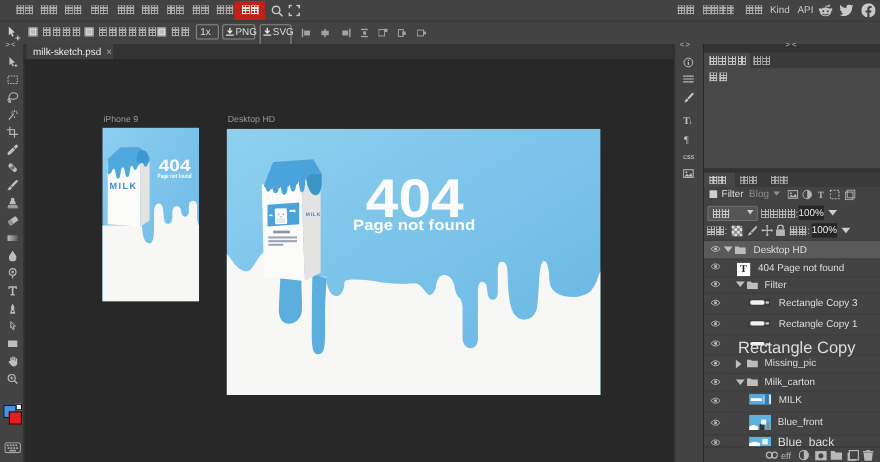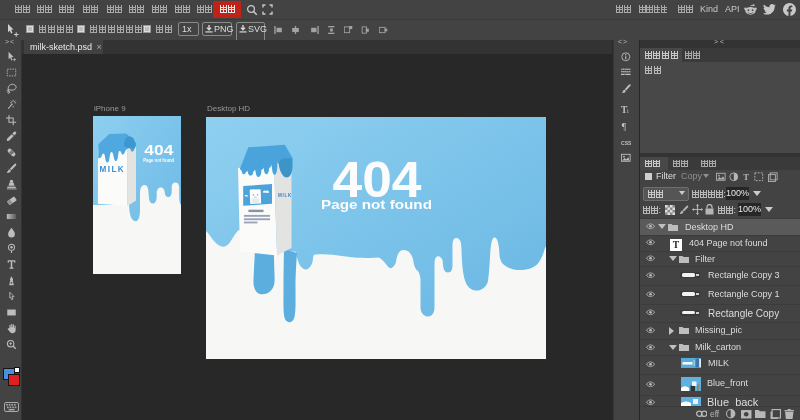--- a/index.html
+++ b/index.html
@@ -486,21 +486,21 @@
 <div class="abs" style="left:672px;top:159.5px;display:flex;align-items:flex-start">
       <i style="display:block;flex:none;width:7px;height:7.5px;margin:0 0.8px;background:repeating-linear-gradient(90deg,#a8a8a8 0 1px,transparent 1px 3px),repeating-linear-gradient(0deg,#a8a8a8 0 1px,transparent 1px 2.6px)"></i>
       <i style="display:block;flex:none;width:7px;height:7.5px;margin:0 0.8px;background:repeating-linear-gradient(90deg,#a8a8a8 0 1px,transparent 1px 3px),repeating-linear-gradient(0deg,#a8a8a8 0 1px,transparent 1px 2.6px)"></i>
     </div>
 <div class="abs" style="left:700px;top:159.5px;display:flex;align-items:flex-start">
       <i style="display:block;flex:none;width:7px;height:7.5px;margin:0 0.8px;background:repeating-linear-gradient(90deg,#a8a8a8 0 1px,transparent 1px 3px),repeating-linear-gradient(0deg,#a8a8a8 0 1px,transparent 1px 2.6px)"></i>
       <i style="display:block;flex:none;width:7px;height:7.5px;margin:0 0.8px;background:repeating-linear-gradient(90deg,#a8a8a8 0 1px,transparent 1px 3px),repeating-linear-gradient(0deg,#a8a8a8 0 1px,transparent 1px 2.6px)"></i>
     </div>
 <div class="abs" style="left:645px;top:173px;width:7px;height:7px;background:#cfcfcf"></div>
 <div class="abs" style="left:656px;top:171px;color:#ddd;font-size:9px">Filter</div>
-<div class="abs" style="left:681px;top:171px;color:#8f8f8f;font-size:9px">Copy</div>
+<div class="abs" style="left:681px;top:171px;color:#8f8f8f;font-size:9px">Blog</div>
 <div class="abs" style="left:703px;top:174px;width:0;height:0;border-left:3px solid transparent;border-right:3px solid transparent;border-top:4px solid #8f8f8f"></div>
 <svg class="abs" style="left:716px;top:172px" width="10" height="10" viewBox="0 0 11.5 11.5">
       <rect x="0.5" y="1.5" width="10" height="8" fill="none" stroke="#b5b5b5"></rect>
       <circle cx="3.4" cy="4.2" r="1" fill="#b5b5b5"></circle>
       <path fill="#b5b5b5" d="M1.5 8.5 4 5.8 6 7.5 8.3 4.8 9.7 8.5z"></path>
     </svg>
 <svg class="abs" style="left:729px;top:172px" width="10" height="10" viewBox="0 0 11.5 11.5">
       <circle cx="5.5" cy="5.5" r="4.5" fill="none" stroke="#b5b5b5" stroke-width="1"></circle>
       <path d="M5.5 1 a4.5 4.5 0 0 1 0 9z" fill="#b5b5b5"></path>
     </svg>
@@ -622,21 +622,21 @@
 <div class="abs" style="left:681.5px;top:292.45px;width:13px;height:3.2px;background:#f2f2f2;border-radius:1.6px"></div>
 <div class="abs" style="left:695.5px;top:293.05px;width:3px;height:2px;background:#cfcfcf"></div>
 <div class="abs" style="left:708px;top:289.25px;color:#ddd;font-size:9px;white-space:nowrap">Rectangle Copy 1</div>
 <svg class="abs" style="left:646px;top:309.25px" width="9" height="6.5" viewBox="0 0 10 7">
       <path d="M0.3 3.5 Q5 -1.8 9.7 3.5 Q5 8.8 0.3 3.5z" fill="none" stroke="#bdbdbd" stroke-width="0.9"></path>
       <circle cx="5" cy="3.5" r="1.5" fill="#bdbdbd"></circle>
     </svg>
 <div class="abs" style="left:680px;top:309.75px;width:20px;height:6px;background:#3a3a3a"></div>
 <div class="abs" style="left:681.5px;top:310.95px;width:13px;height:3.2px;background:#f2f2f2;border-radius:1.6px"></div>
 <div class="abs" style="left:695.5px;top:311.55px;width:3px;height:2px;background:#cfcfcf"></div>
-<div class="abs" style="left:708px;top:307.75px;color:#ddd;font-size:10px;white-space:nowrap">Rectangle Copy</div>
+<div class="abs" style="left:671px;top:307.75px;color:#ddd;font-size:15px;white-space:nowrap">Rectangle Copy</div>
 <svg class="abs" style="left:646px;top:327px" width="9" height="6.5" viewBox="0 0 10 7">
       <path d="M0.3 3.5 Q5 -1.8 9.7 3.5 Q5 8.8 0.3 3.5z" fill="none" stroke="#bdbdbd" stroke-width="0.9"></path>
       <circle cx="5" cy="3.5" r="1.5" fill="#bdbdbd"></circle>
     </svg>
 <div class="abs" style="left:669px;top:327px;width:0;height:0;border-top:4px solid transparent;border-bottom:4px solid transparent;border-left:5px solid #c0c0c0"></div>
 <svg class="abs" style="left:679px;top:326px" width="10" height="8" viewBox="0 0 10 8">
       <path fill="#bdbdbd" d="M0 1h3.5l1 1H10v6H0z"></path>
     </svg>
 <div class="abs" style="left:695px;top:325px;color:#ddd;font-size:9px;white-space:nowrap">Missing_pic</div>
 <svg class="abs" style="left:646px;top:344px" width="9" height="6.5" viewBox="0 0 10 7">

